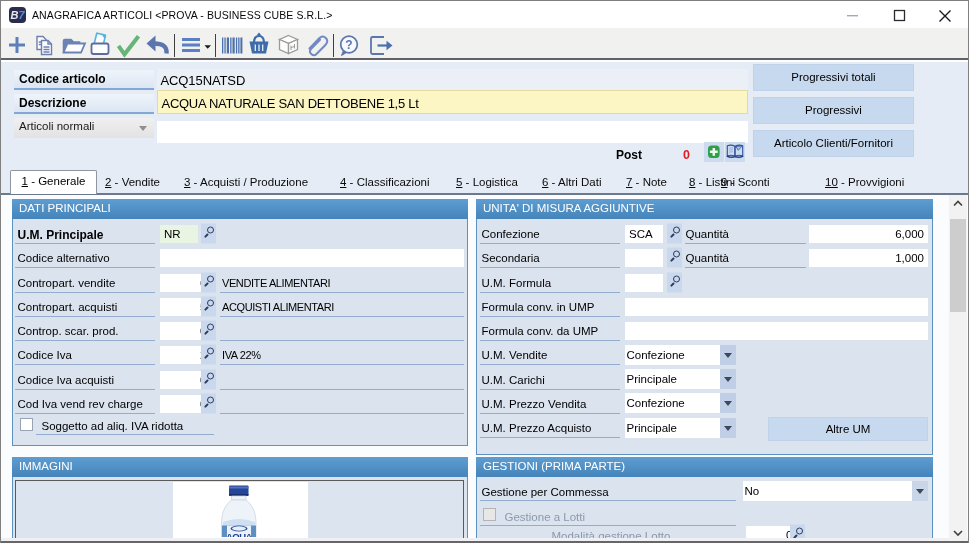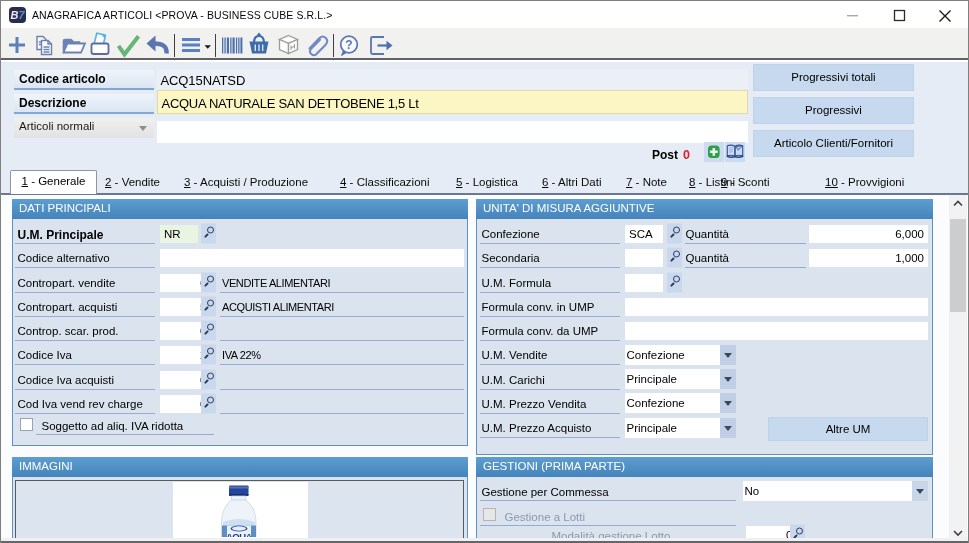--- a/index.html
+++ b/index.html
@@ -134,21 +134,21 @@
   </div>
 
   <div class="abs" style="left:0;top:61px;width:967px;height:132px;background:#e6ecf5;"></div>
 
   <div class="hlbl" style="top:69px">Codice articolo</div>
   <div class="hlbl" style="top:93px">Descrizione</div>
   <div id="selowrap">Articoli normali<span class="arr"></span></div>
   <div class="hfield" style="top:68px;background:#ebeff6;">ACQ15NATSD</div>
   <div class="hfield" style="top:89px;height:24px;background:#fcf6c5;border:1px solid #e3daa2;padding-top:5px;letter-spacing:-0.28px;">ACQUA NATURALE SAN DETTOBENE 1,5 Lt</div>
   <div class="hfield" style="top:120px;background:#fff;height:22px;"></div>
-  <div class="abs" style="left:651px;top:147px;font-weight:bold;font-size:12px;">Post</div>
+  <div class="abs" style="left:615px;top:147px;font-weight:bold;font-size:12px;">Post</div>
   <div class="abs" style="left:682px;top:147px;font-weight:bold;font-size:12.5px;color:#e01b24;">0</div>
   <div class="abs" style="left:703px;top:141px;width:20px;height:20px;background:#ccdbee;"></div>
   <div class="abs" style="left:724px;top:141px;width:20px;height:20px;background:#ccdbee;"></div>
   <svg class="abs" style="left:703px;top:141px;" width="41" height="20" viewBox="0 0 41 20">
     <rect x="4" y="3.5" width="11.6" height="12.6" rx="3.6" fill="#2e9e4a"></rect>
     <path d="M 5.9 9.8 H 13.7 M 9.8 5.9 V 13.7" stroke="#eafaea" stroke-width="2.5"></path>
     <g stroke="#31519b" stroke-width="1.1" fill="#ccdcf2">
       <path d="M 23.3 3.8 Q 27.5 2.3 30.8 4.3 L 30.8 14.3 Q 27.5 12.6 23.3 13.8 Z"></path>
       <path d="M 38.7 3.8 Q 34.5 2.3 31.2 4.3 L 31.2 14.3 Q 34.5 12.6 38.7 13.8 Z"></path>
     </g>

